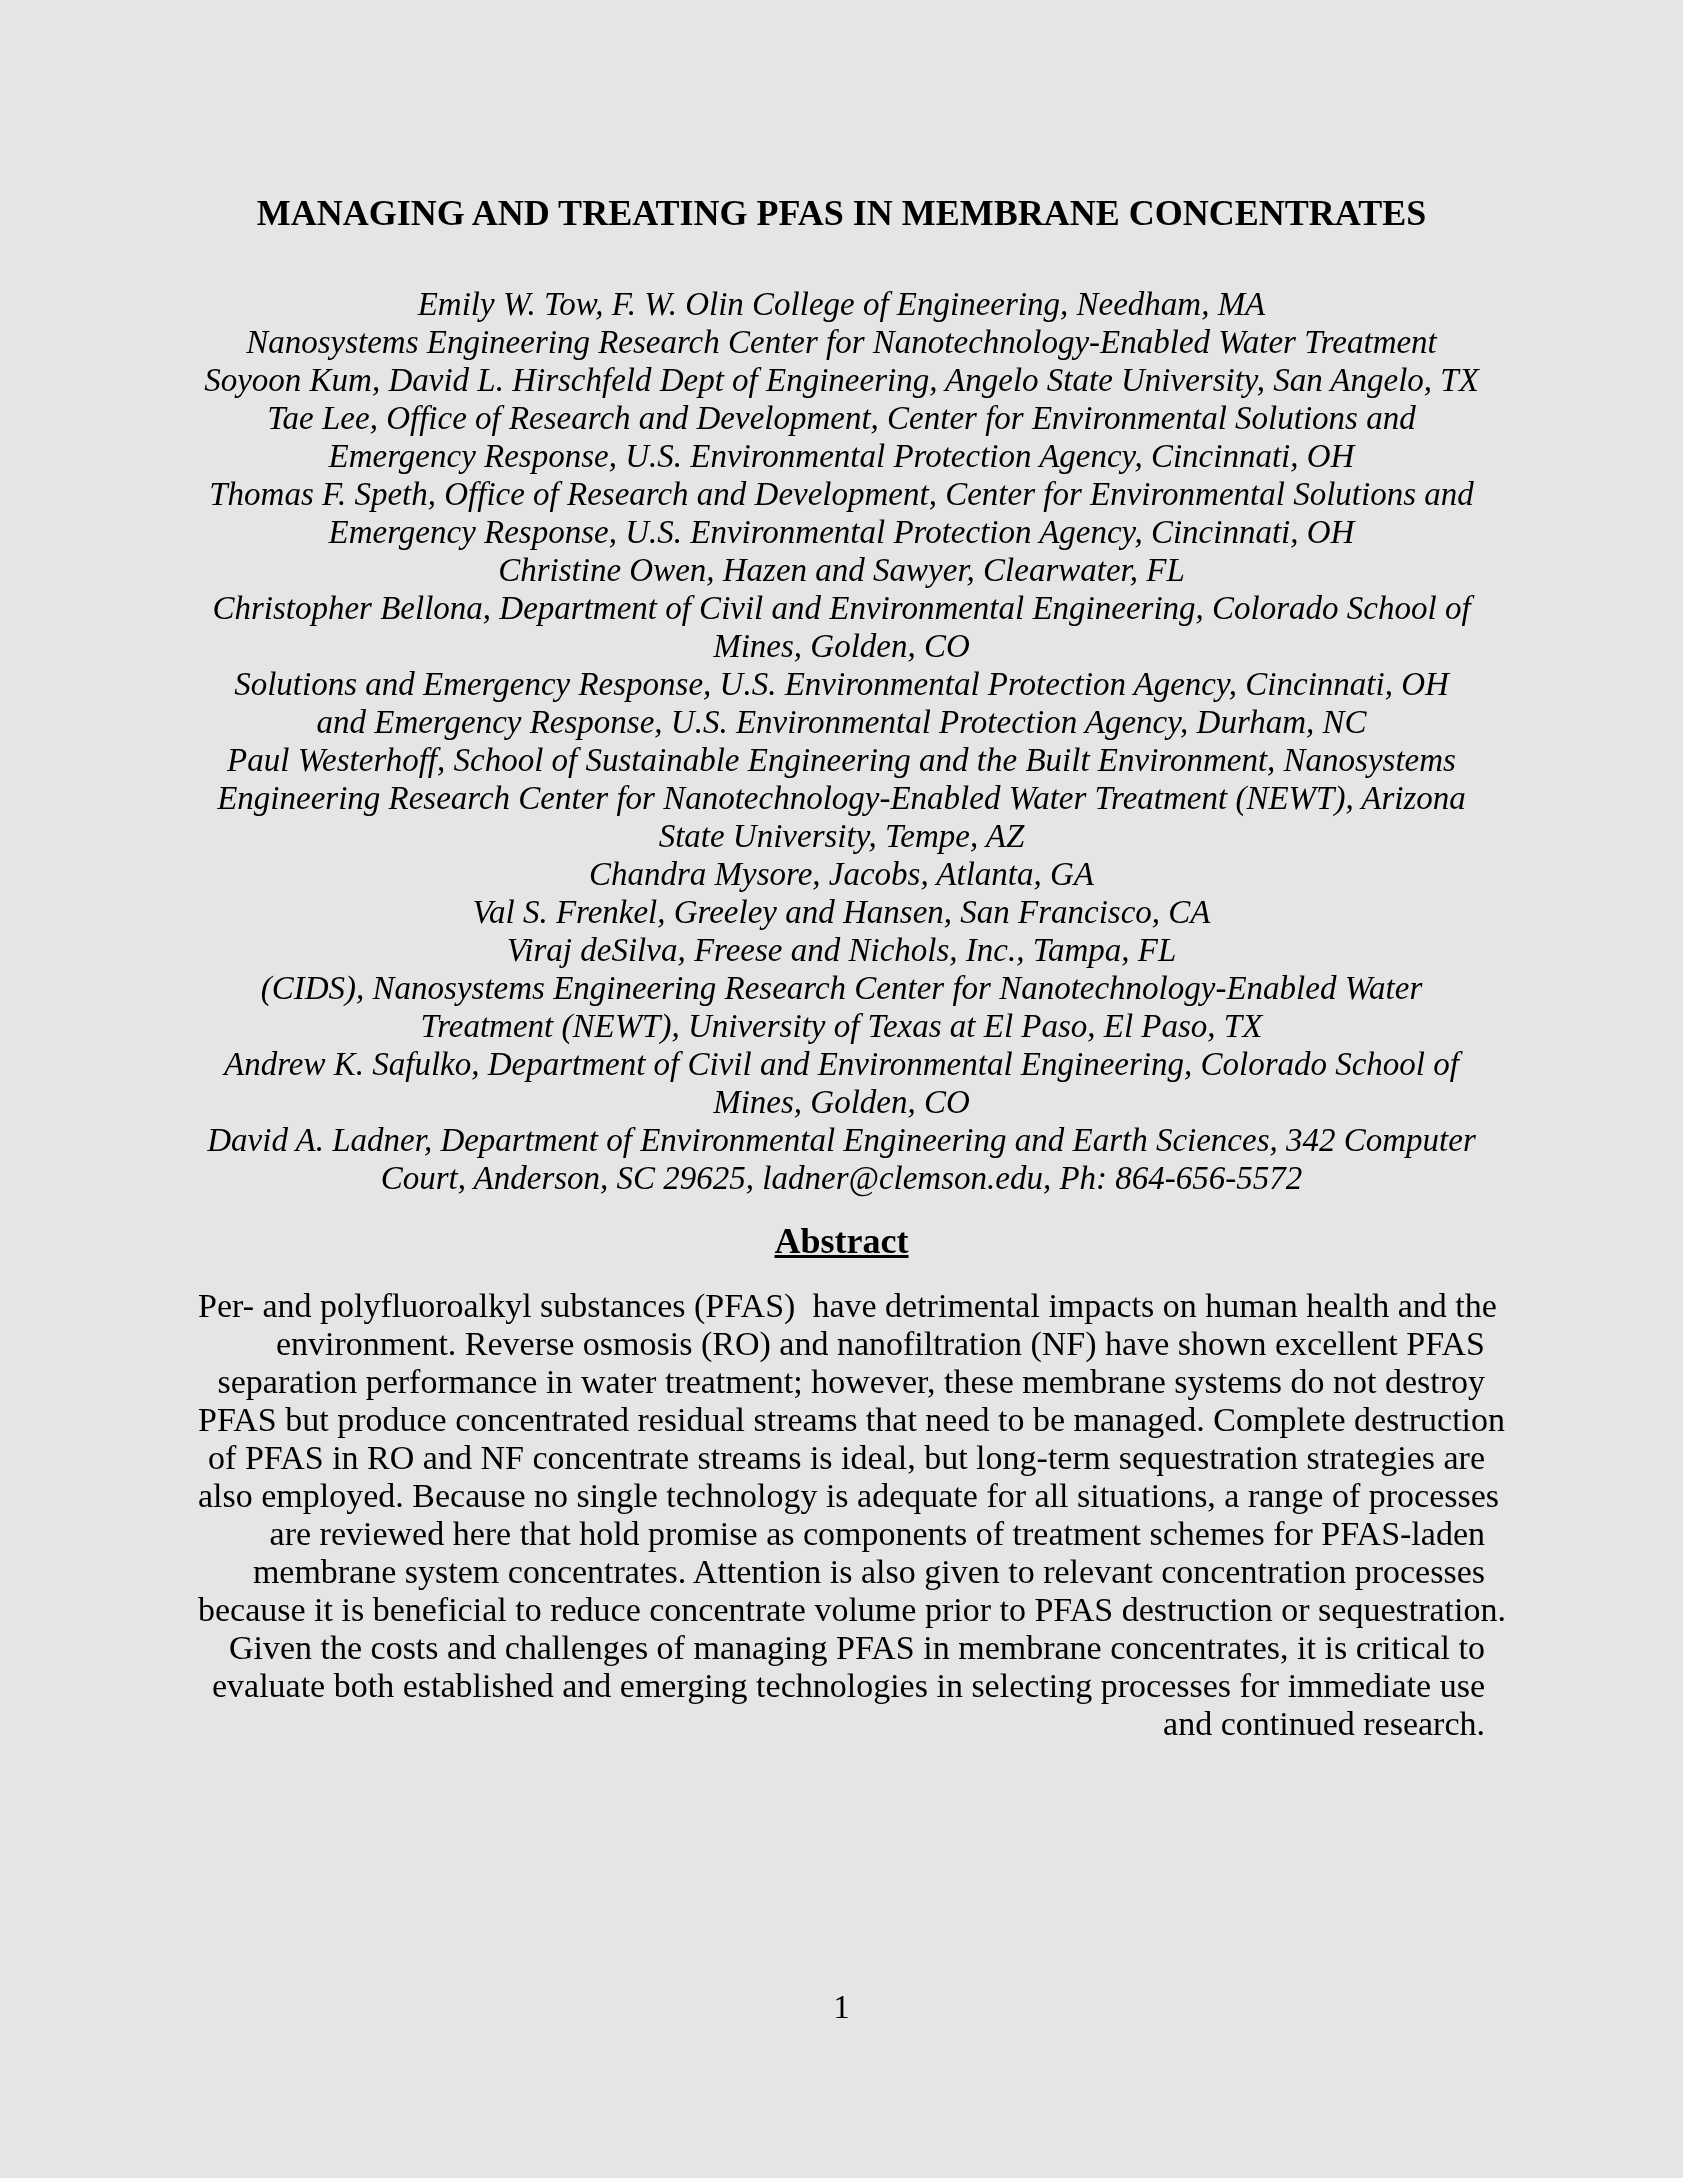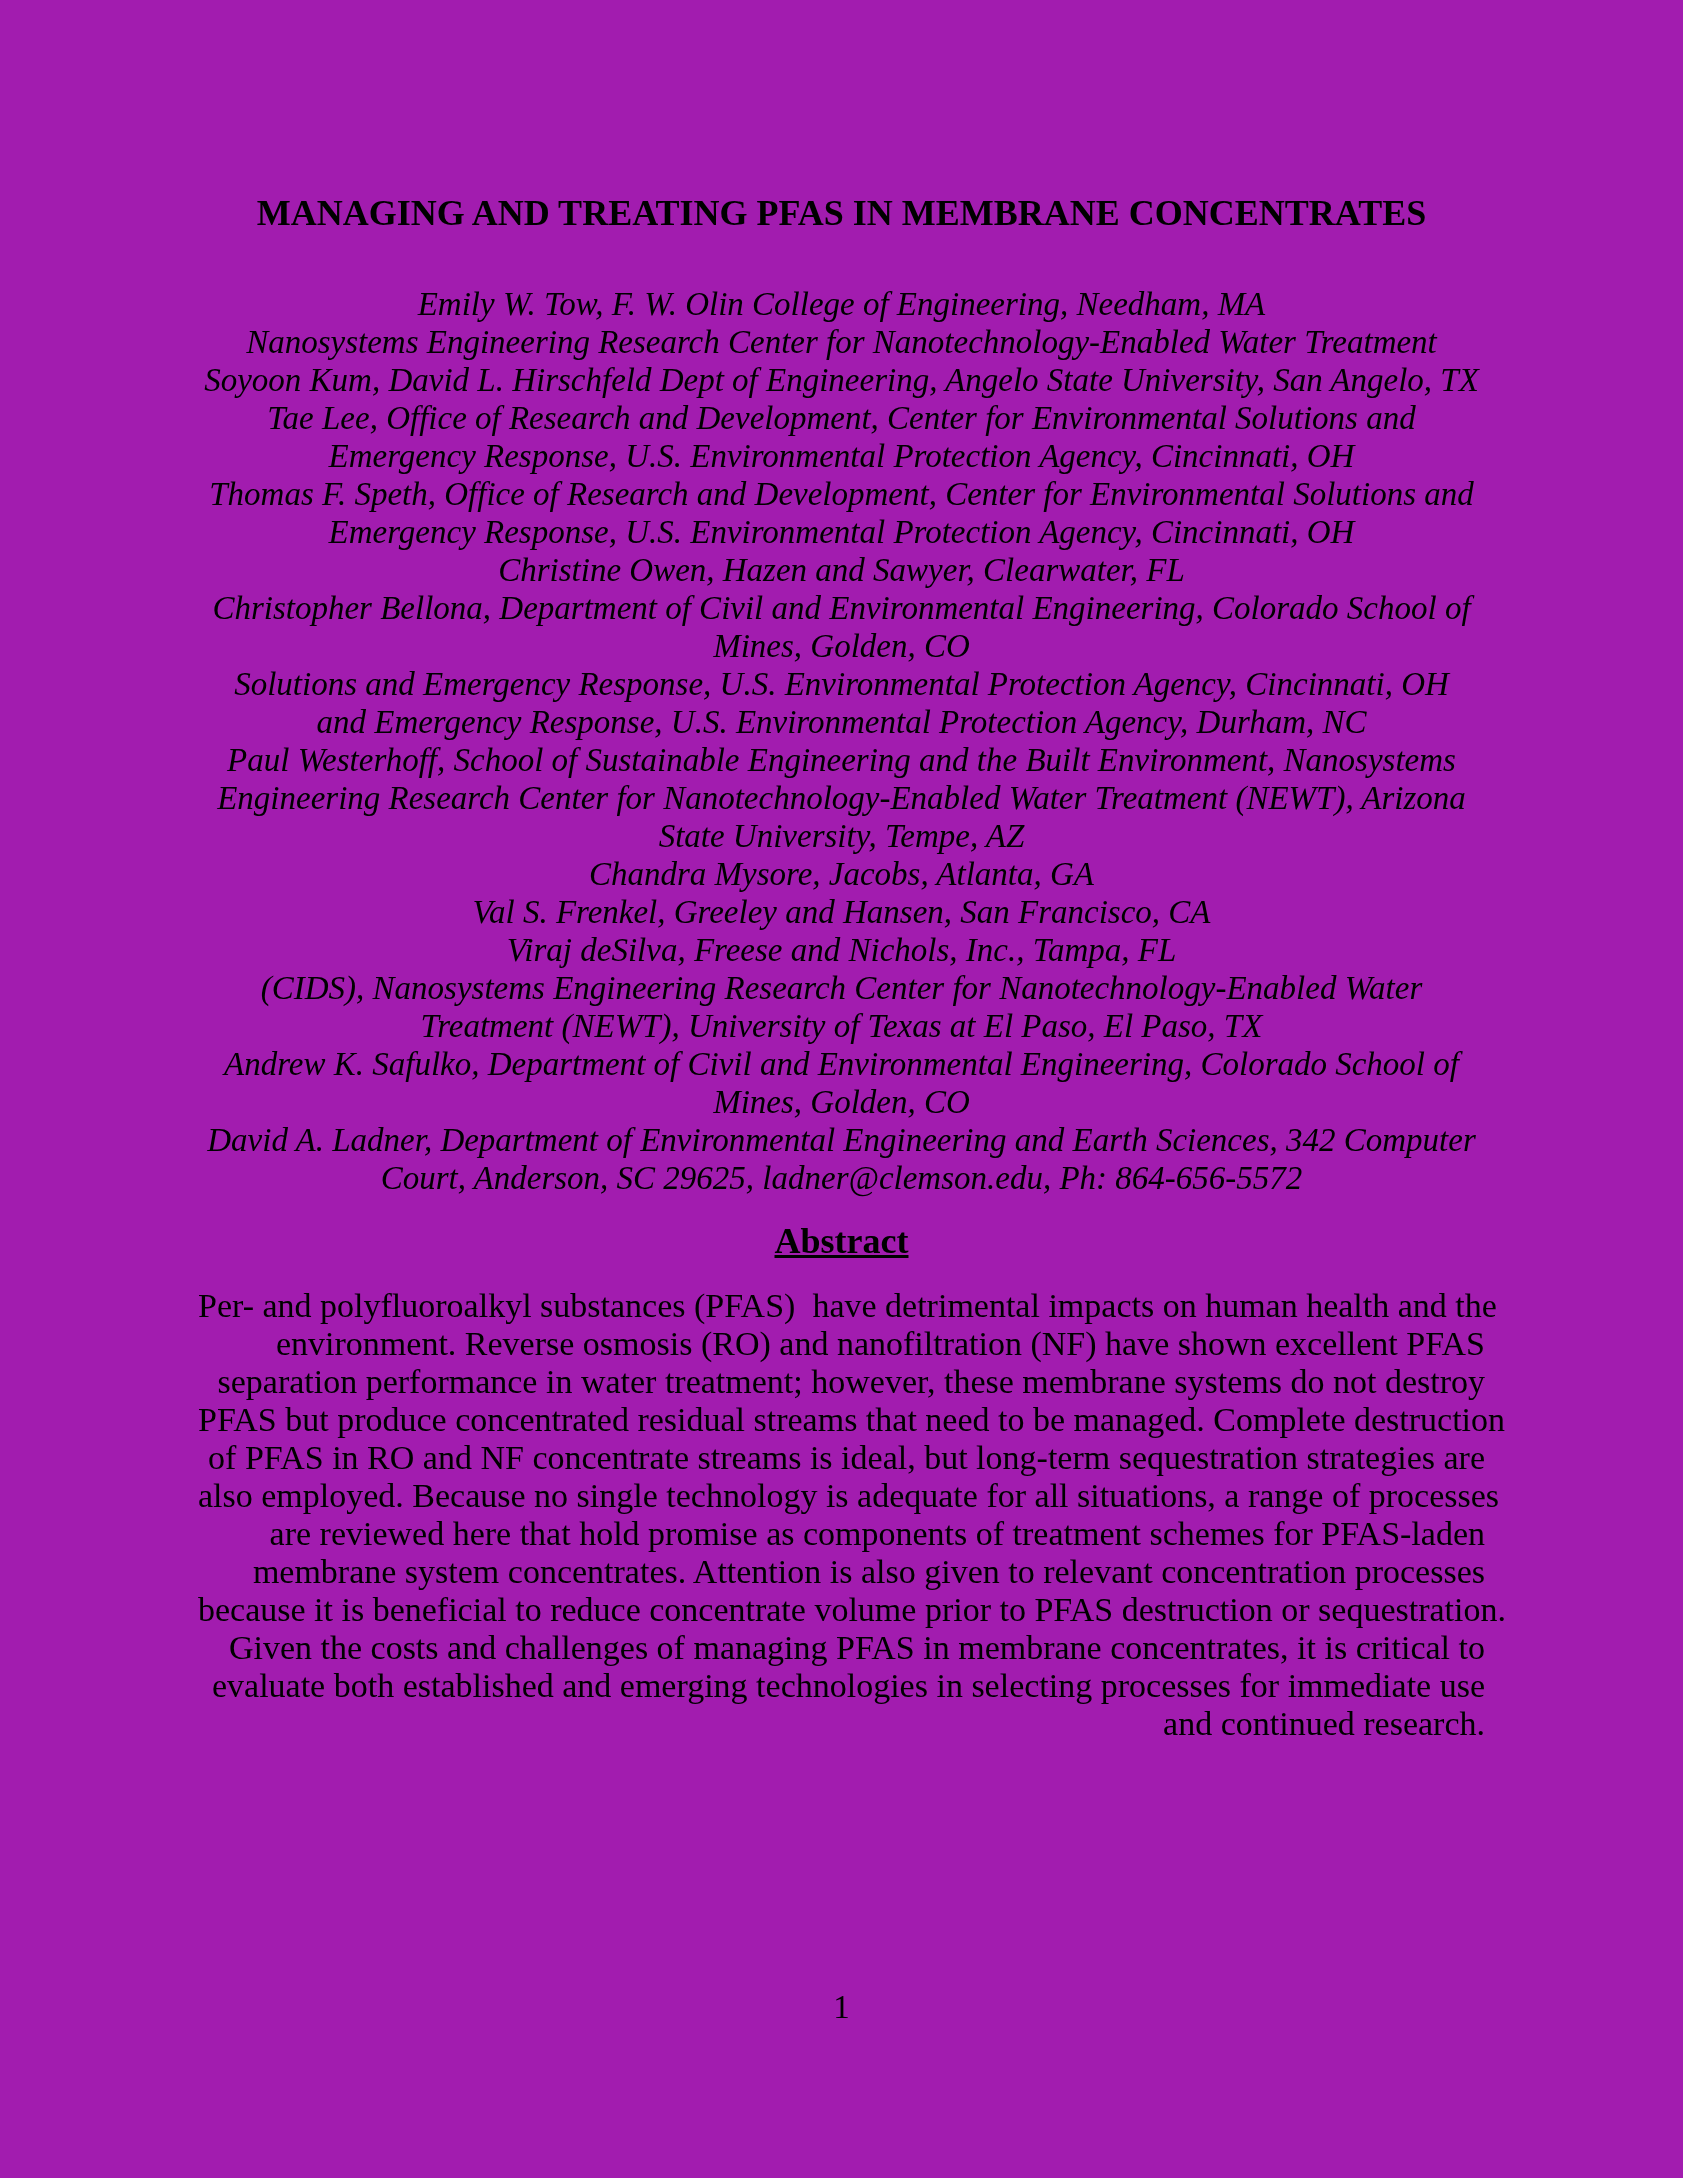--- a/index.html
+++ b/index.html
@@ -7,21 +7,21 @@
   body {
     width: 1683px;
     height: 2178px;
     position: relative;
     font-family: "Liberation Serif", "DejaVu Serif", serif;
     color: #000000;
   }
   .page {
     width: 1683px;
     height: 2178px;
-    background: #a21caf;
+    background: #e5e5e5;
     position: relative;
     overflow: hidden;
   }
   .content {
     padding: 0 198px;
   }
   .doc-title {
     margin-top: 191px;
     font-size: 36px;
     font-weight: bold;

